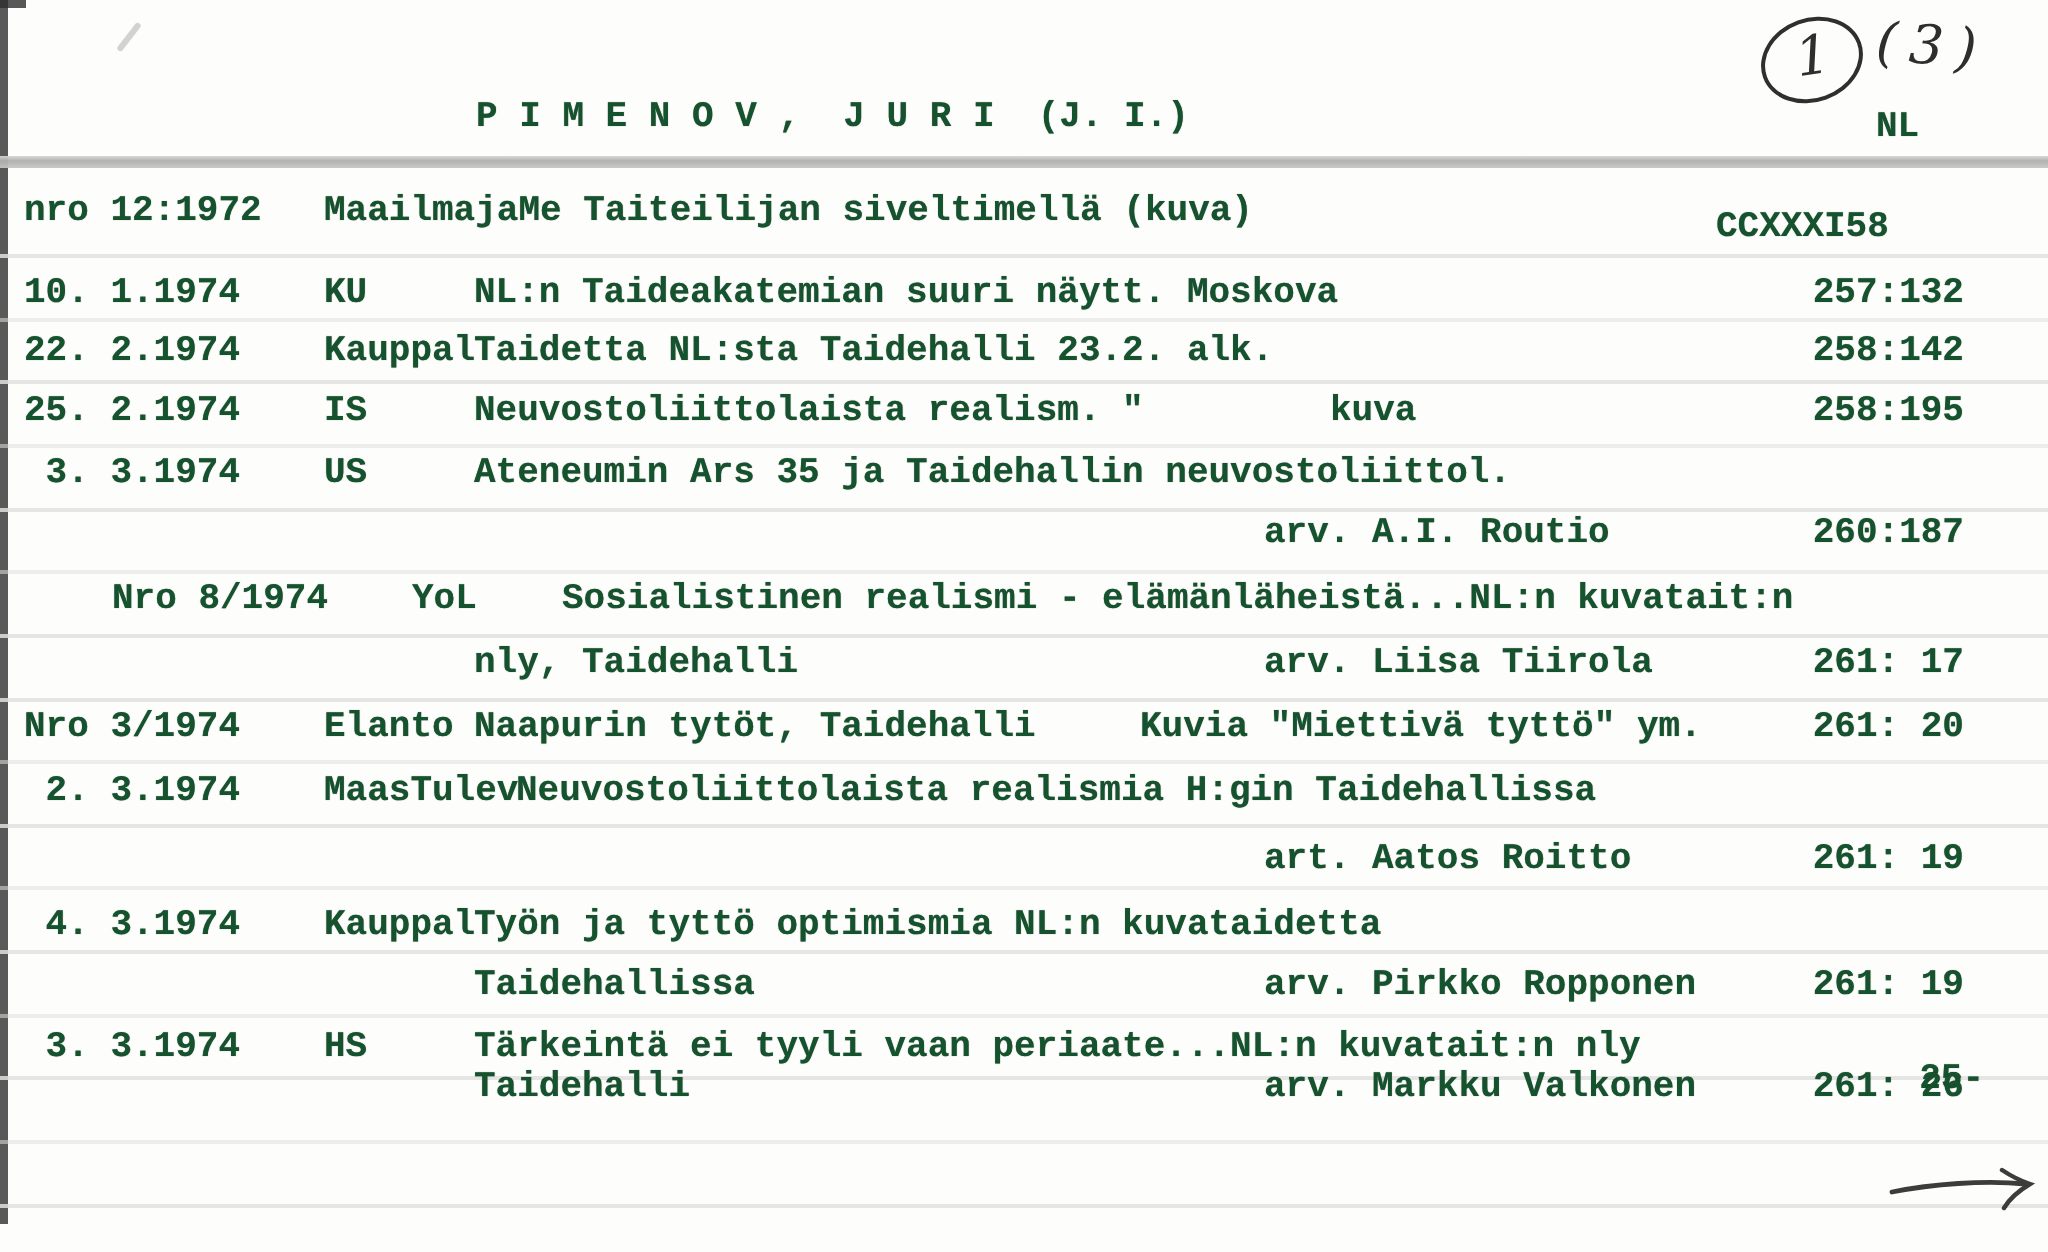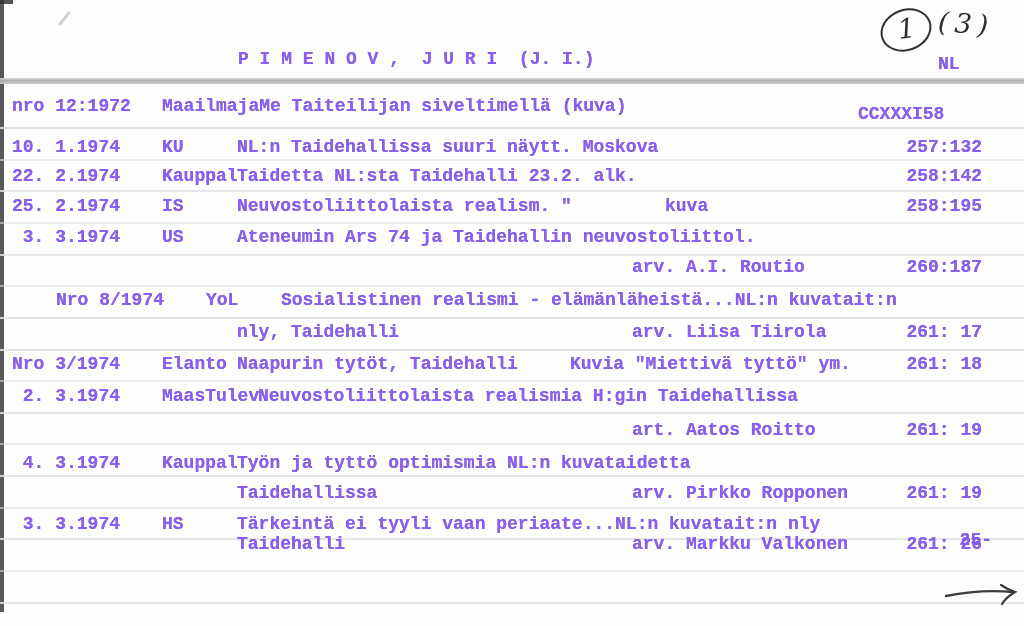--- a/index.html
+++ b/index.html
@@ -9,21 +9,21 @@
     font-family:"Liberation Mono","DejaVu Sans Mono",monospace;
     overflow:hidden;
   }
   .sheet{
     position:relative;width:1024px;height:626px;
     background:#fdfdfc;color:#1f1f1f;
   }
   .type{
     position:absolute;
     font-size:18px;line-height:22px;font-weight:bold;
-    white-space:pre;color:#8b5cf6;
+    white-space:pre;color:#14532d;
     text-shadow:0 0 0.5px rgba(20,20,20,.55);
   }
   .row{position:absolute;left:0;top:0;width:988px;height:22px;}
   .row .type{top:0;}
   .c-date{left:12px;}
   .c-src{left:162px;}
   .c-desc{left:237px;}
   .c-desc2{left:258px;}
   .c-mid-kuva{left:665px;}
   .c-mid-kuvia{left:570px;}
@@ -112,21 +112,21 @@
   <div class="rule lighter" style="top:443px;"></div>
   <div class="rule" style="top:475px;"></div>
   <div class="rule lighter" style="top:507px;"></div>
   <div class="rule" style="top:538px;"></div>
   <div class="rule lighter" style="top:570px;"></div>
   <div class="rule" style="top:602px;"></div>
 
   <div class="row" style="top:136px;">
     <span class="type c-date">10. 1.1974</span>
     <span class="type c-src">KU</span>
-    <span class="type c-desc">NL:n Taidehallissa suuri näytt. Moskova</span>
+    <span class="type c-desc">NL:n Taideakatemian suuri näytt. Moskova</span>
     <span class="type c-ref">257:132</span>
   </div>
 
   <div class="row" style="top:165px;">
     <span class="type c-date">22. 2.1974</span>
     <span class="type c-src">Kauppal</span>
     <span class="type c-desc">Taidetta NL:sta Taidehalli 23.2. alk.</span>
     <span class="type c-ref">258:142</span>
   </div>
 
@@ -134,21 +134,21 @@
     <span class="type c-date">25. 2.1974</span>
     <span class="type c-src">IS</span>
     <span class="type c-desc">Neuvostoliittolaista realism. "</span>
     <span class="type c-mid-kuva">kuva</span>
     <span class="type c-ref">258:195</span>
   </div>
 
   <div class="row" style="top:226px;">
     <span class="type c-date"> 3. 3.1974</span>
     <span class="type c-src">US</span>
-    <span class="type c-desc">Ateneumin Ars 74 ja Taidehallin neuvostoliittol.</span>
+    <span class="type c-desc">Ateneumin Ars 35 ja Taidehallin neuvostoliittol.</span>
   </div>
 
   <div class="row" style="top:256px;">
     <span class="type c-credit">arv. A.I. Routio</span>
     <span class="type c-ref">260:187</span>
   </div>
 
   <div class="row" style="top:289px;margin-left:44px;">
     <span class="type c-date">Nro 8/1974</span>
     <span class="type c-src">YoL</span>
@@ -159,21 +159,21 @@
     <span class="type c-credit">arv. Liisa Tiirola</span>
     <span class="type c-desc">nly, Taidehalli</span>
     <span class="type c-ref">261: 17</span>
   </div>
 
   <div class="row" style="top:353px;">
     <span class="type c-date">Nro 3/1974</span>
     <span class="type c-src">Elanto</span>
     <span class="type c-desc">Naapurin tytöt, Taidehalli</span>
     <span class="type c-mid-kuvia">Kuvia "Miettivä tyttö" ym.</span>
-    <span class="type c-ref">261: 18</span>
+    <span class="type c-ref">261: 20</span>
   </div>
 
   <div class="row" style="top:385px;">
     <span class="type c-date"> 2. 3.1974</span>
     <span class="type c-src">MaasTulev</span>
     <span class="type c-desc2">Neuvostoliittolaista realismia H:gin Taidehallissa</span>
   </div>
 
   <div class="row" style="top:419px;">
     <span class="type c-credit">art. Aatos Roitto</span>

